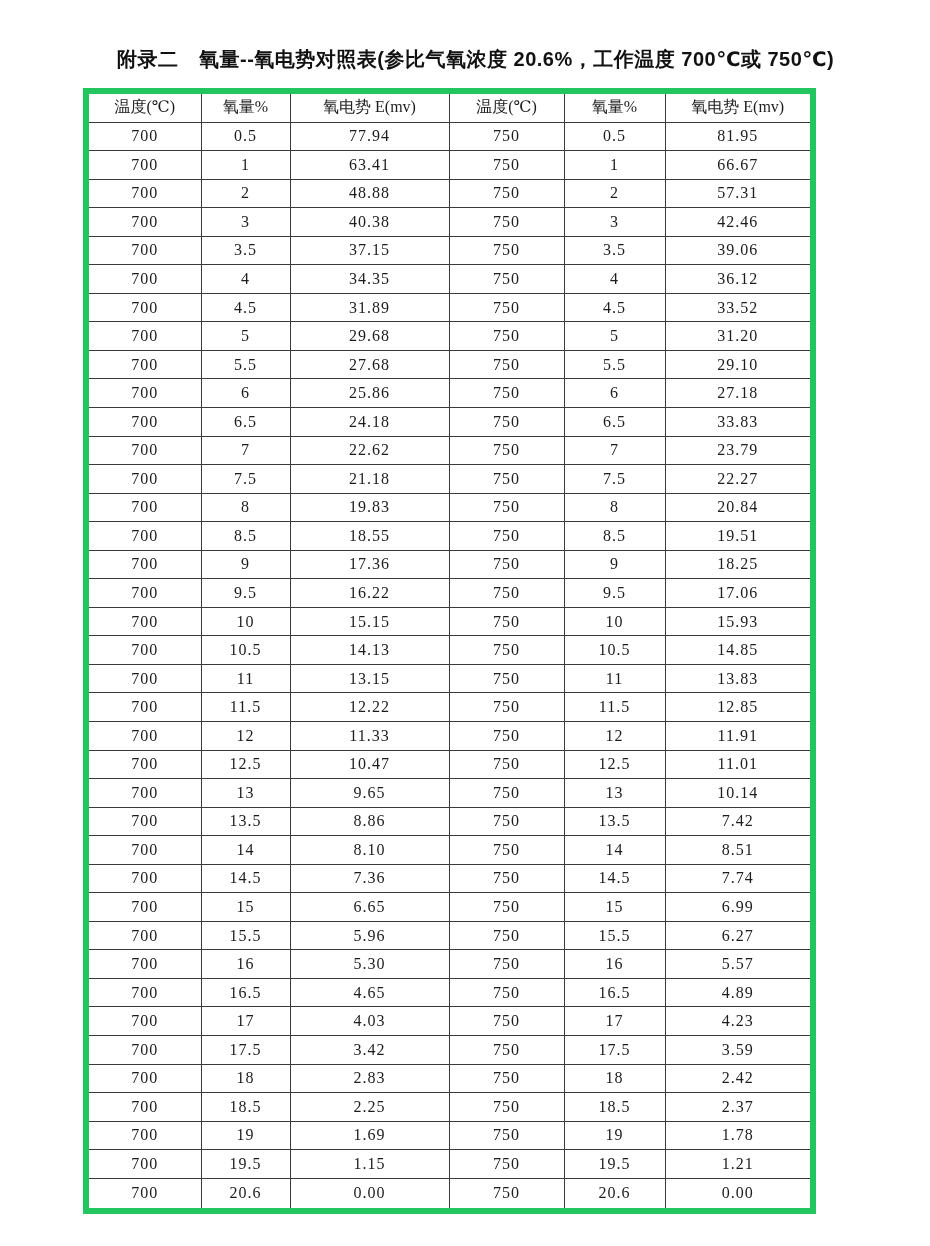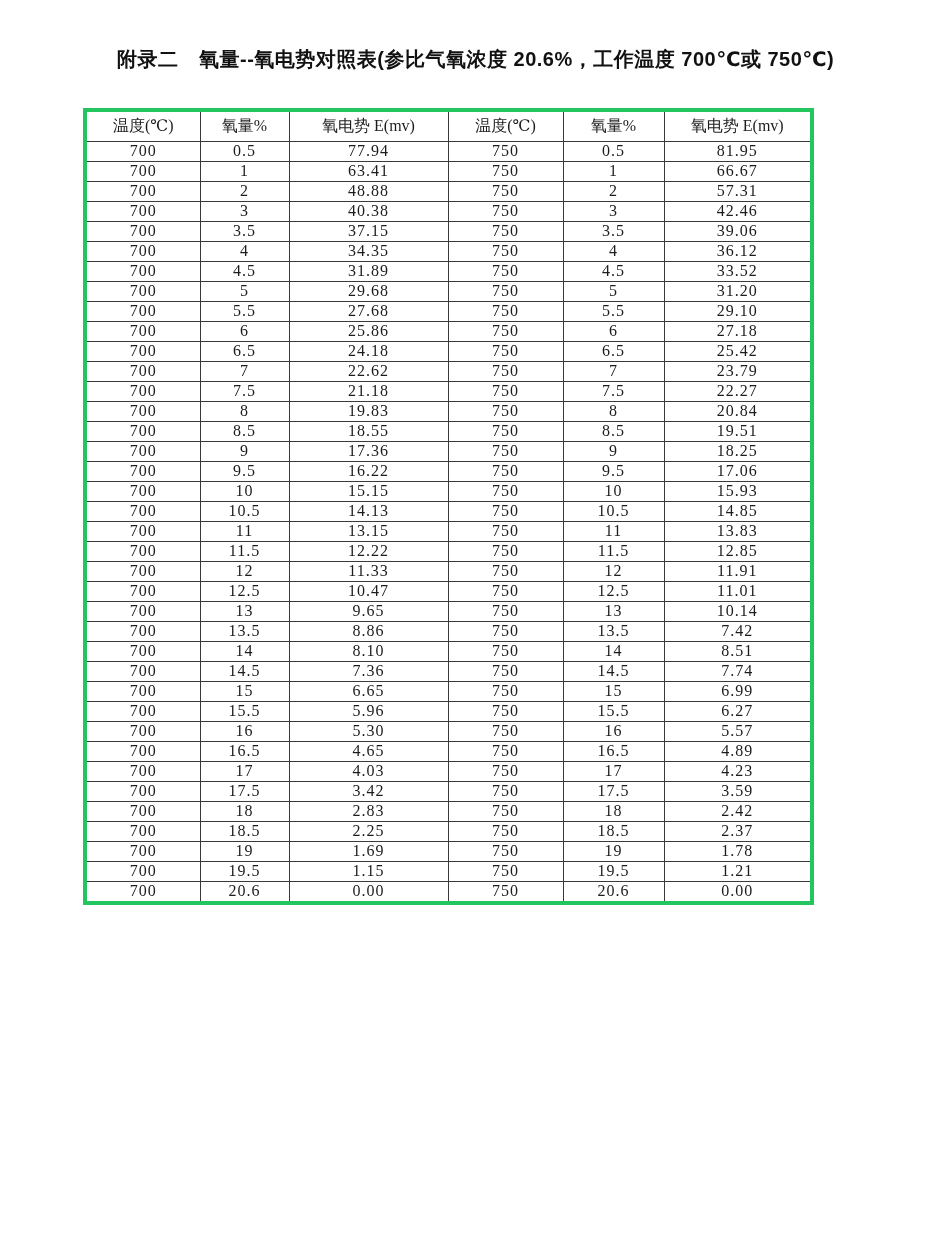--- a/index.html
+++ b/index.html
@@ -22,26 +22,26 @@
     font-size: 20px;
     font-weight: bold;
     letter-spacing: 0.5px;
     color: #111;
     white-space: nowrap;
     padding-left: 24px;
   }
   table.lookup-table {
     position: absolute;
     left: 83px;
-    top: 108px;
+    top: 88px;
     width: 727px;
-    height: 797px;
+    height: 1126px;
     border-collapse: collapse;
     table-layout: fixed;
-    border: 4px solid #22c55e;
+    border: 6px solid #22c55e;
   }
   table.lookup-table th,
   table.lookup-table td {
     border: 1px solid #3a3a3a;
     text-align: center;
     vertical-align: middle;
     padding: 0;
     overflow: hidden;
     white-space: nowrap;
   }
@@ -163,21 +163,21 @@
         <td>750</td>
         <td>6</td>
         <td>27.18</td>
       </tr>
       <tr>
         <td>700</td>
         <td>6.5</td>
         <td>24.18</td>
         <td>750</td>
         <td>6.5</td>
-        <td>25.42</td>
+        <td>33.83</td>
       </tr>
       <tr>
         <td>700</td>
         <td>7</td>
         <td>22.62</td>
         <td>750</td>
         <td>7</td>
         <td>23.79</td>
       </tr>
       <tr>

